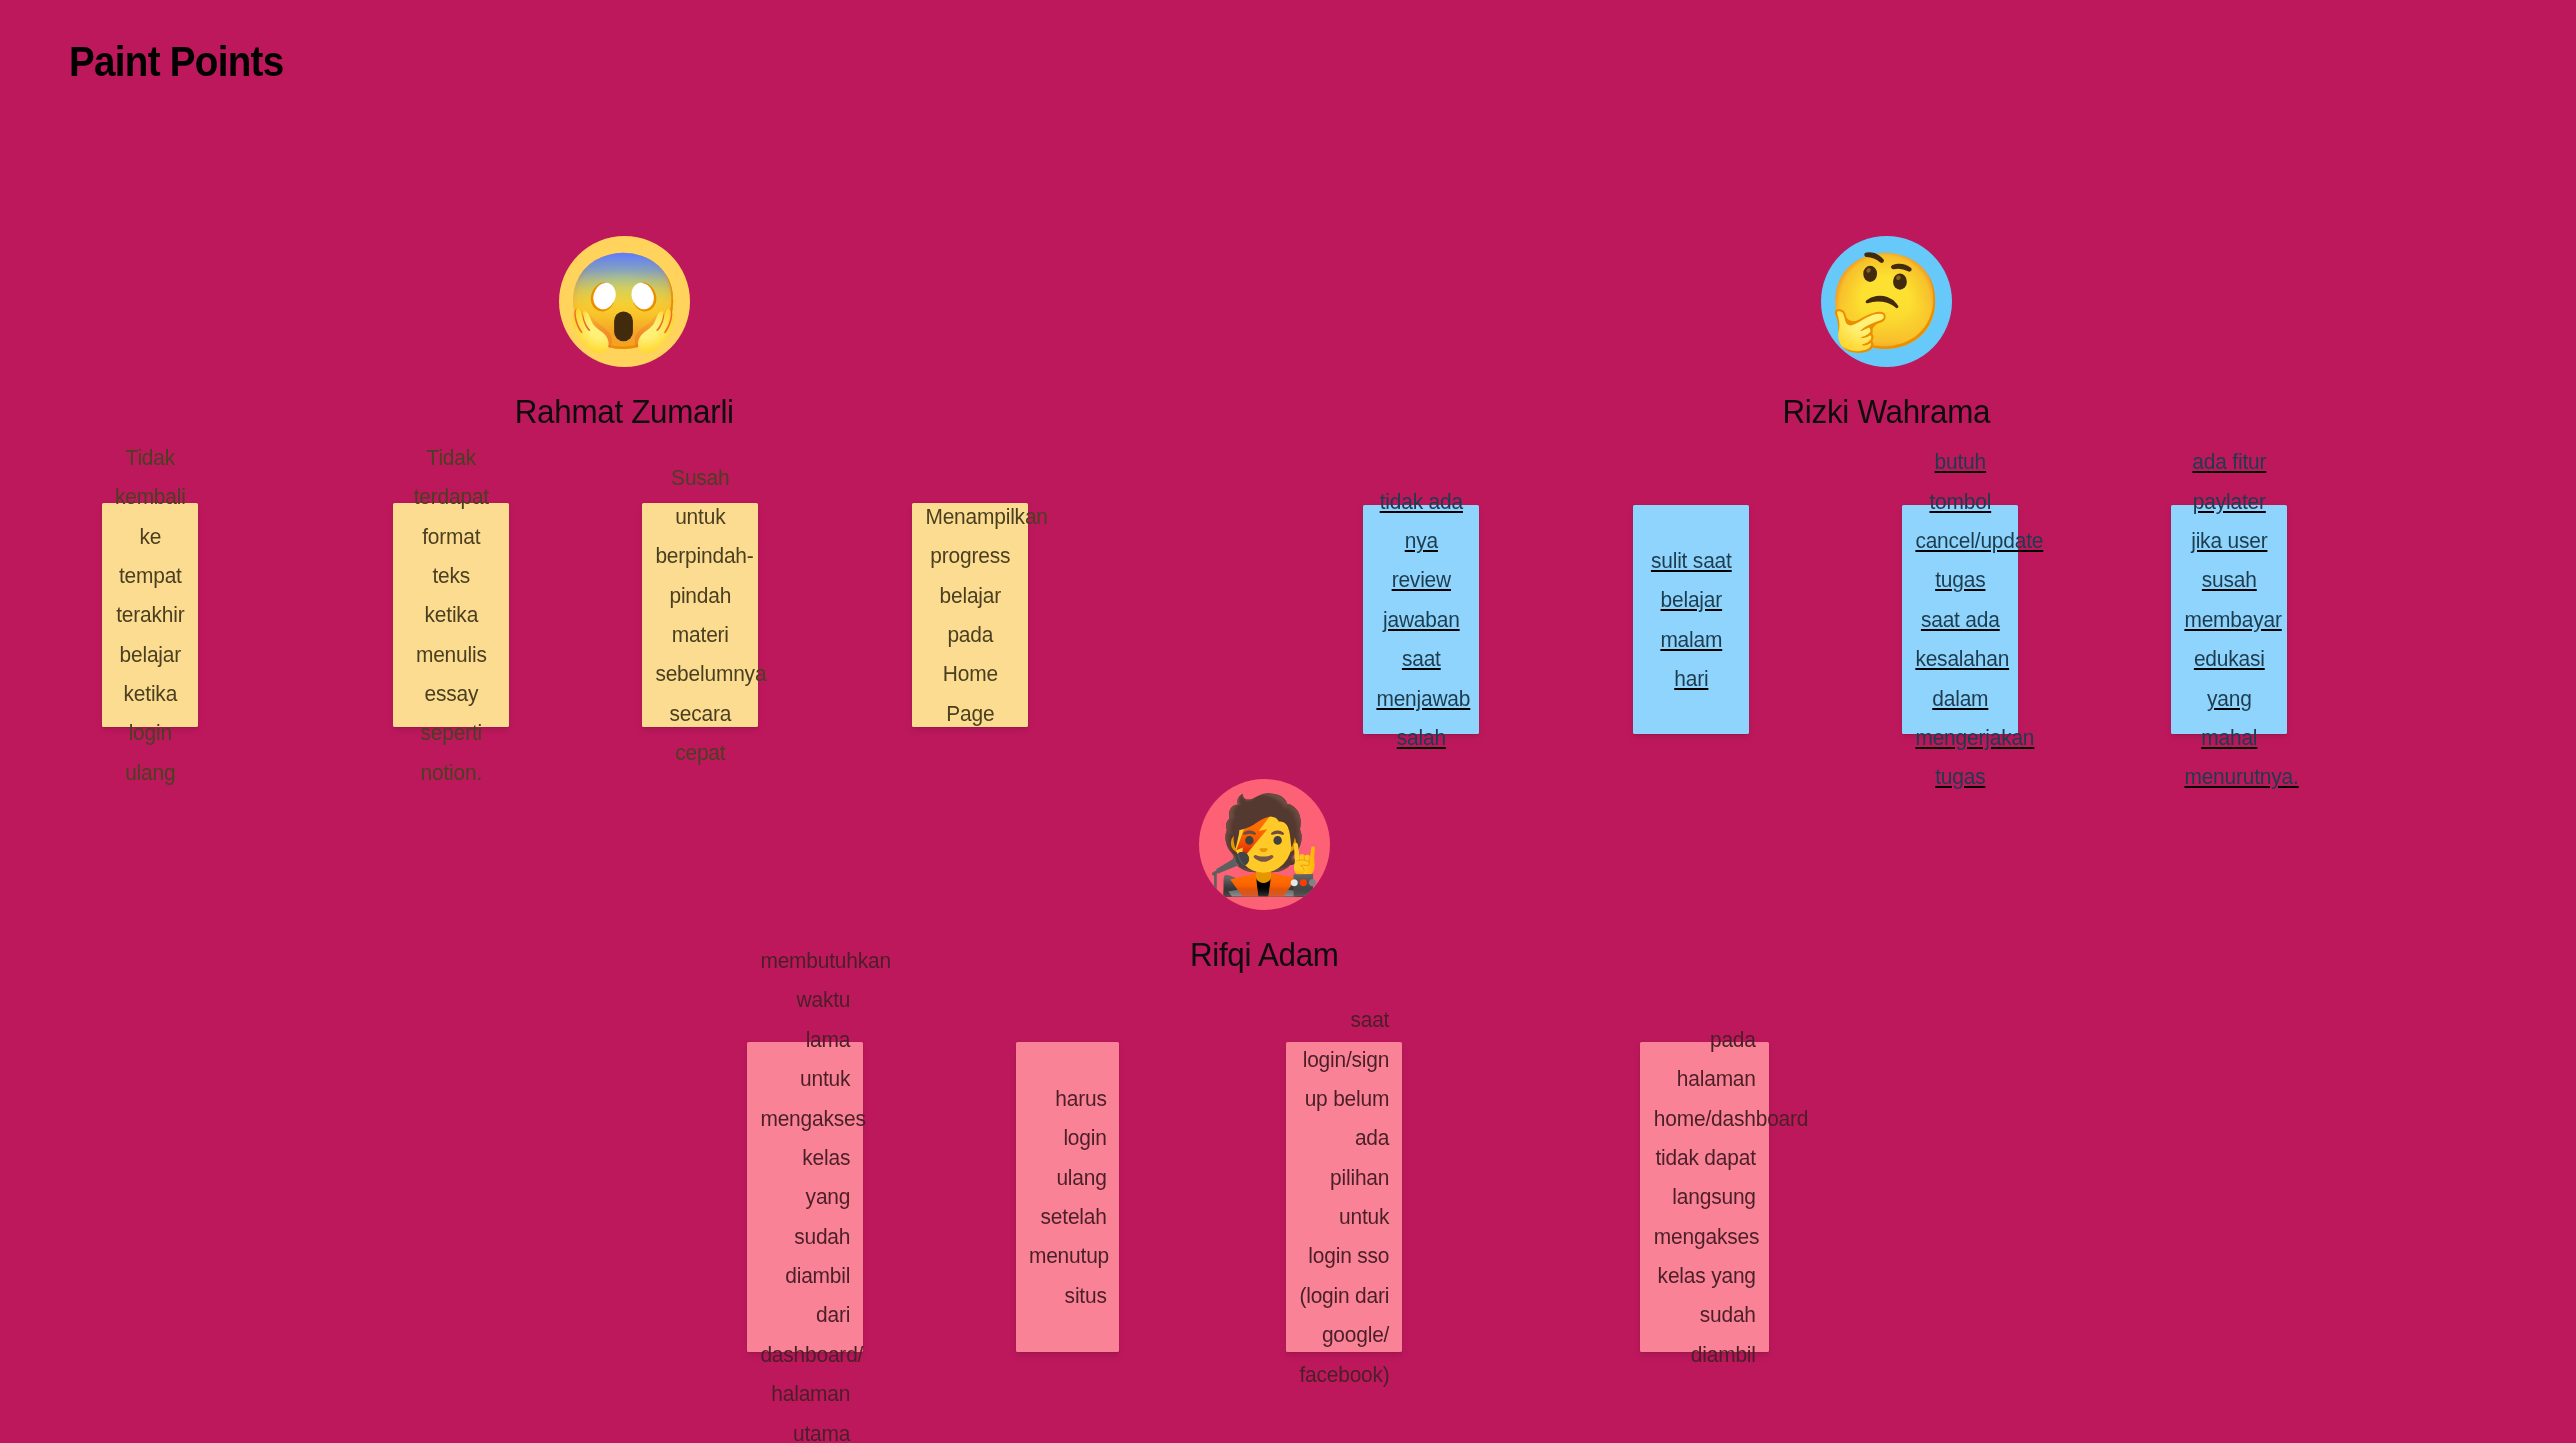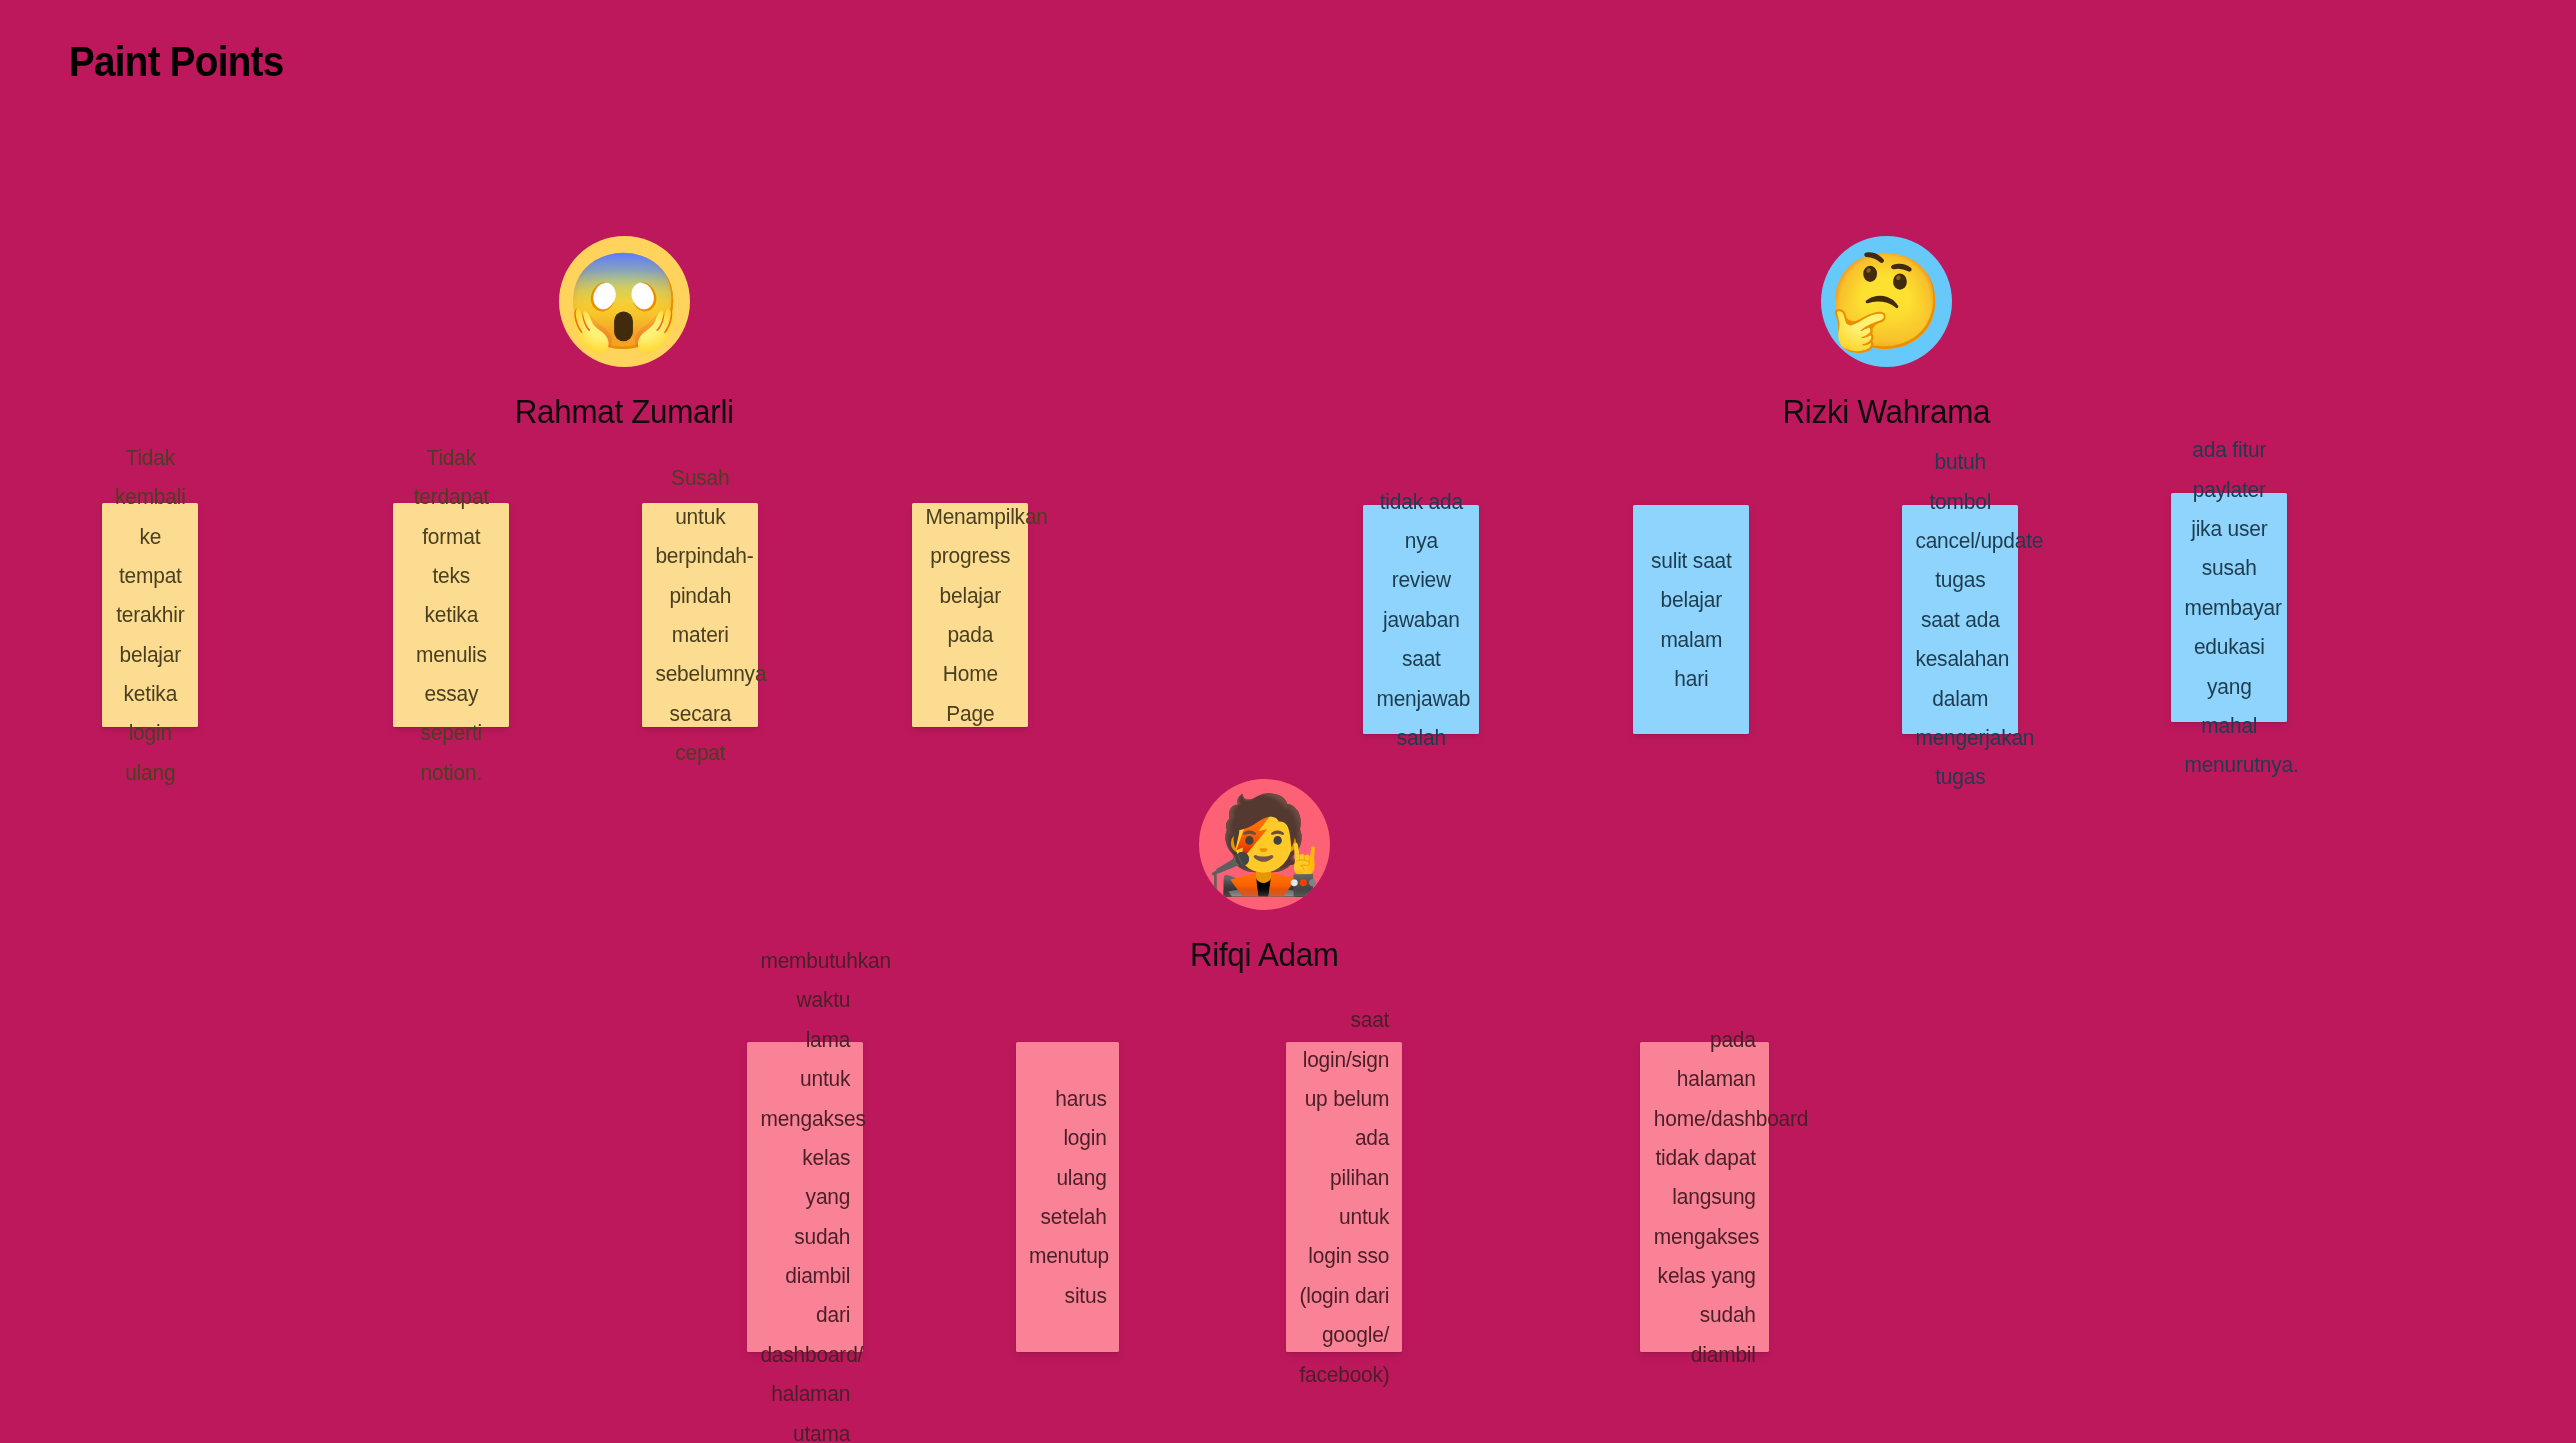--- a/index.html
+++ b/index.html
@@ -86,21 +86,21 @@
     font-size: 22.5px;
     line-height: 1.75;
     letter-spacing: -0.2px;
     transform: scaleX(0.93);
     width: 100%;
   }
 
   .note.yellow { background: #FCDC90; }
   .note.yellow .note-text { color: #4a3f21; }
 
-  .note.blue   { background: #8FD4FD; }
+  .note.blue   { background: #8FD4FD; text-decoration: underline; }
   .note.blue .note-text { color: #1d3c4e; }
 
   .note.pink   { background: #FA8296; text-align: right; }
   .note.pink .note-text { color: #4a1f27; }
 </style>
 </head>
 <body>
 
 <div id="board">
 
@@ -135,21 +135,21 @@
 
   <div class="note blue" style="left:1363px; top:505px; width:116px; height:229px;">
     <div class="note-text">tidak ada nya review jawaban saat menjawab salah</div>
   </div>
   <div class="note blue" style="left:1633px; top:505px; width:116px; height:229px;">
     <div class="note-text">sulit saat belajar malam hari</div>
   </div>
   <div class="note blue" style="left:1902px; top:505px; width:116px; height:229px;">
     <div class="note-text">butuh tombol cancel/update tugas saat ada kesalahan dalam mengerjakan tugas</div>
   </div>
-  <div class="note blue" style="left:2171px; top:493px; width:116px; height:229px;">
+  <div class="note blue" style="left:2171px; top:505px; width:116px; height:229px;">
     <div class="note-text">ada fitur paylater jika user susah membayar edukasi yang mahal menurutnya.</div>
   </div>
 
   <div class="persona-header" style="left:1197px; top:779px; width:134px;">
     <div class="avatar" style="background:#FD6175;">
       <span class="avatar-glyph">🧑‍🎤</span>
     </div>
     <div class="persona-name">Rifqi Adam</div>
   </div>
 

